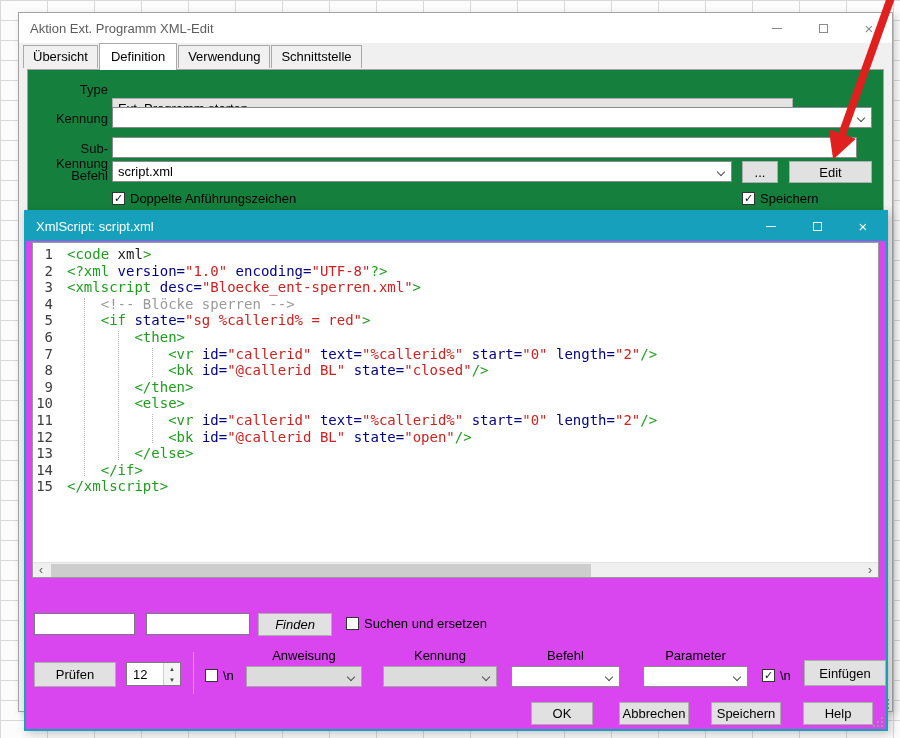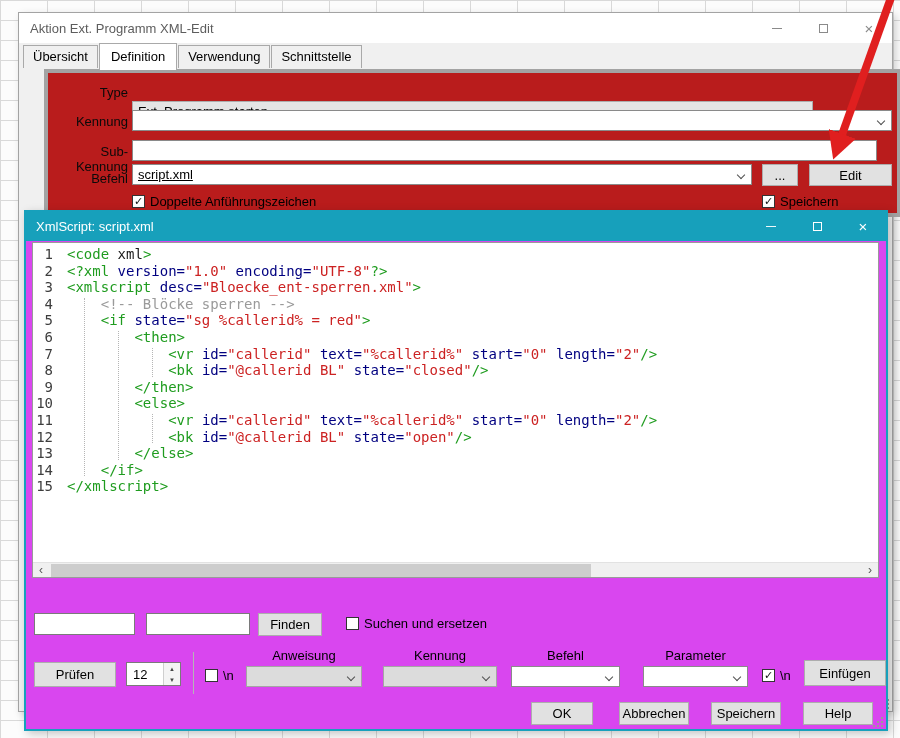--- a/index.html
+++ b/index.html
@@ -38,22 +38,22 @@
 
   .tabs { display:flex; align-items:center; height:26px; margin-left:4px; position:relative; z-index:2; }
   .tab {
     font-size:13px; color:#000; background:#f0f0f0;
     border:1px solid #a9a9a9; border-bottom:none;
     padding:3px 9px 4px; margin-right:1px;
   }
   .tab.active { background:#ffffff; padding:5px 11px 6px; margin-bottom:-1px; }
 
   .groupbox {
-    position:absolute; left:25px; top:56px; width:857px; height:148px;
-    background:#b91c1c; border:4px solid #a3a3a3;
+    position:absolute; left:8px; top:56px; width:857px; height:148px;
+    background:#15803d; border:1px solid #a3a3a3;
   }
   .frm-lbl { position:absolute; width:76px; text-align:right; font-size:13px; color:#0a0a0a; }
   .txtfield, .combo {
     position:absolute; height:21px; background:#fff; border:1px solid #8a8a8a;
     font-size:13px; padding:0 5px; line-height:19px; color:#000;
   }
   .readonly { background:#e4e4e4; border-color:#adadad; }
   .combo { padding-right:20px; }
   .combo.gray { background:#dcdcdc; border-color:#a5a5a5; }
   .chev {
@@ -158,21 +158,21 @@
     <span class="frm-lbl" style="left:4px; top:41px;">Kennung</span>
     <div class="combo" style="left:84px; top:37px; width:760px;">
       <span></span>
       <span class="chev"></span>
     </div>
 
     <span class="frm-lbl" style="left:4px; top:71px;">Sub-Kennung</span>
     <input class="txtfield" style="left: 84px; top: 67px; width: 745px;">
 
     <span class="frm-lbl" style="left:4px; top:98px;">Befehl</span>
-    <div class="combo" style="left:84px; top:91px; width:620px;text-decoration:underline;">
+    <div class="combo" style="left:84px; top:91px; width:620px;">
       <span>script.xml</span>
       <span class="chev"></span>
     </div>
     <div class="btn" style="left:714px; top:91px; width:36px; height:22px;">...</div>
     <div class="btn" style="left:761px; top:91px; width:83px; height:22px;">Edit</div>
 
     <span class="cb" style="left:84px; top:121px;">
       <span class="box">✓</span>
       <span>Doppelte Anführungszeichen</span>
     </span>
@@ -234,21 +234,21 @@
       <span class="sc-arrow">‹</span>
       <span class="sc-track">
         <span class="sc-thumb"></span>
       </span>
       <span class="sc-arrow">›</span>
     </div>
   </div>
 
   <input class="inp" style="left: 8px; top: 401px; width: 101px;">
   <input class="inp" style="left: 120px; top: 401px; width: 104px;">
-  <div class="btn" style="left:232px; top:401px; width:64px; height:23px;">Finden</div>
+  <div class="btn" style="left:232px; top:401px; width:74px; height:23px;font-style:italic;">Finden</div>
   <span class="cb" style="left:320px; top:404px;">
     <span class="box"></span>
     <span>Suchen und ersetzen</span>
   </span>
 
   <div class="btn" style="left:8px; top:450px; width:82px; height:25px;">Prüfen</div>
   <div class="spinner" style="left:100px; top:450px; width:55px;">
     <span class="spin-val">12</span>
     <span class="spin-btns">
       <span>▲</span>

